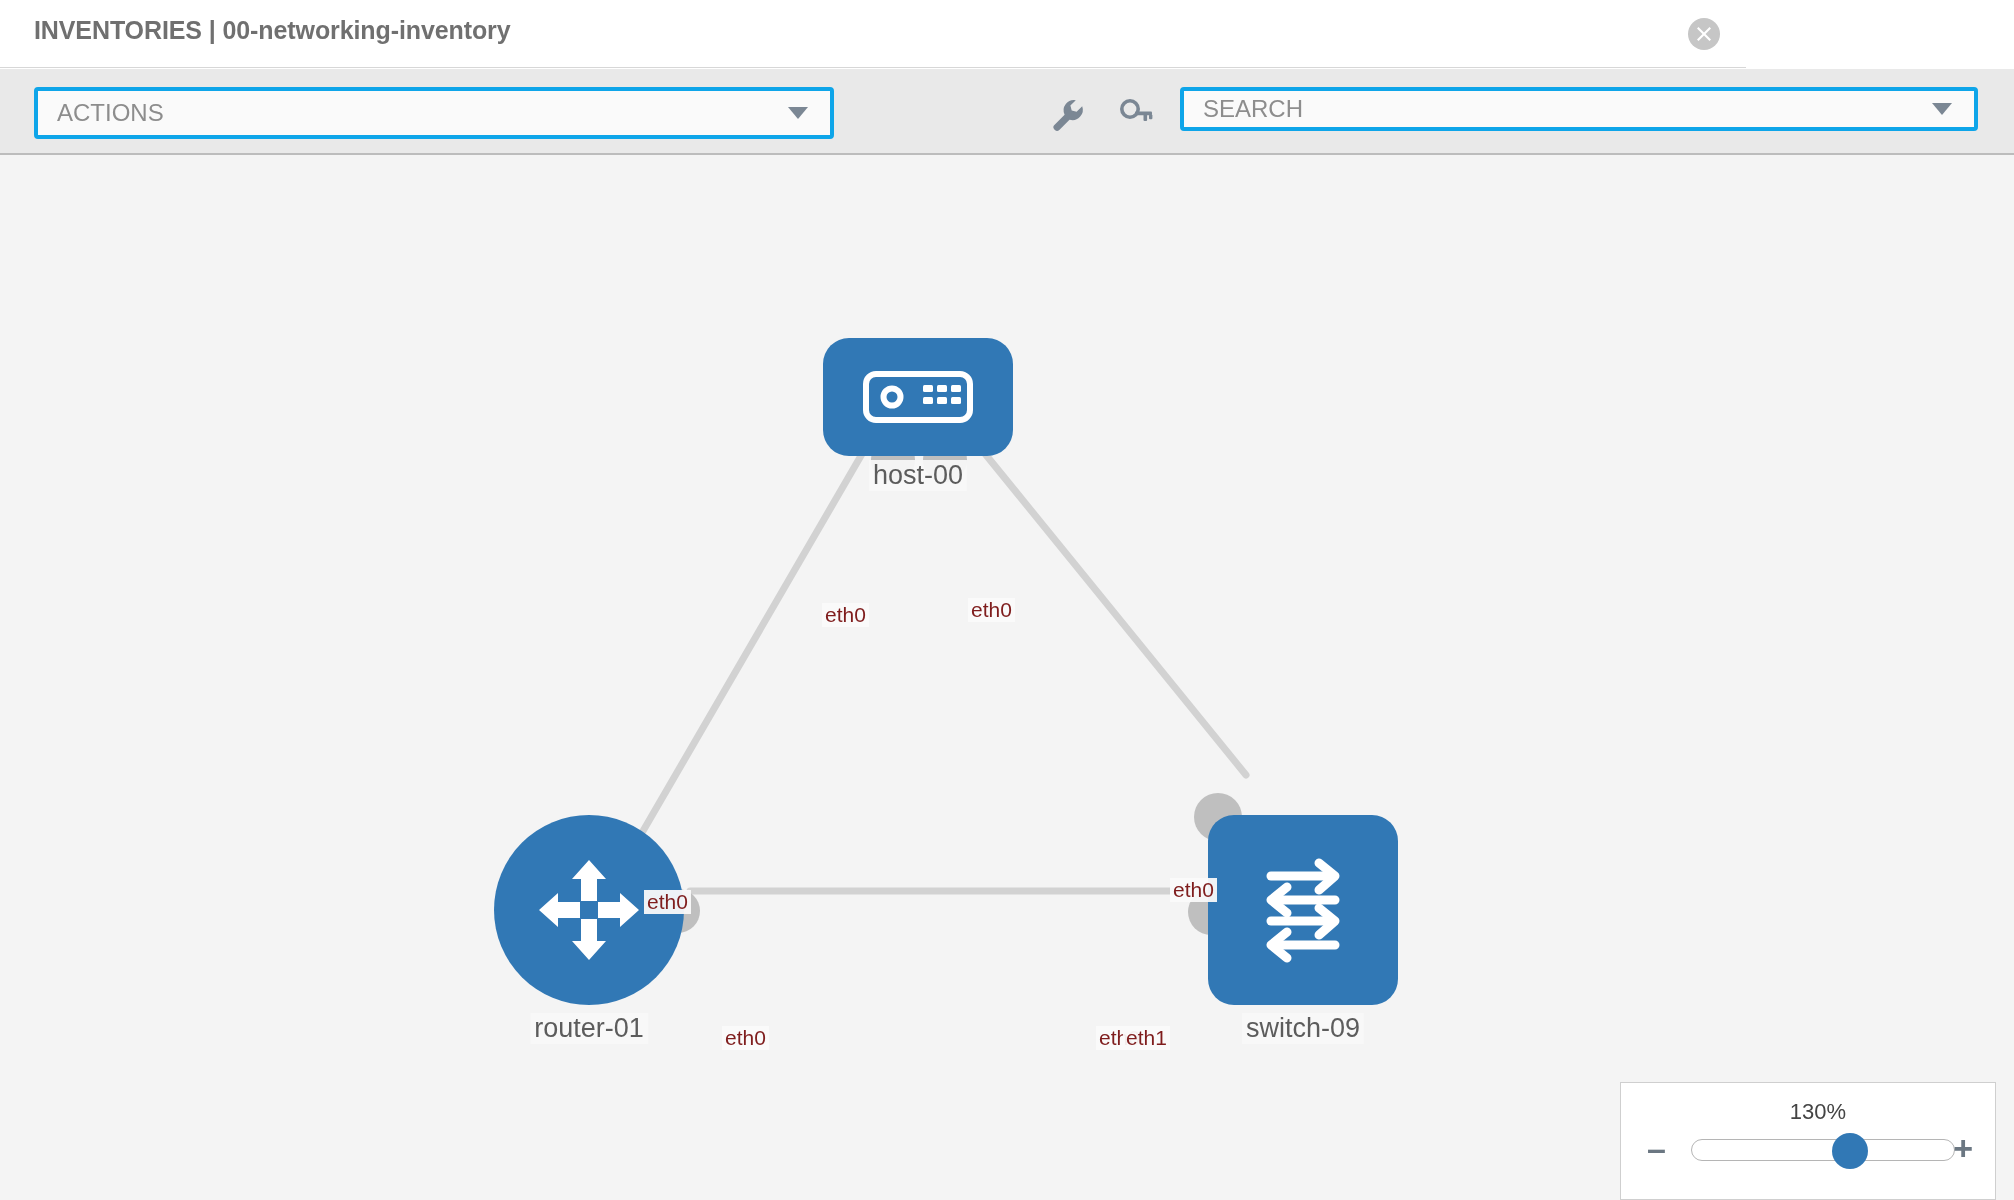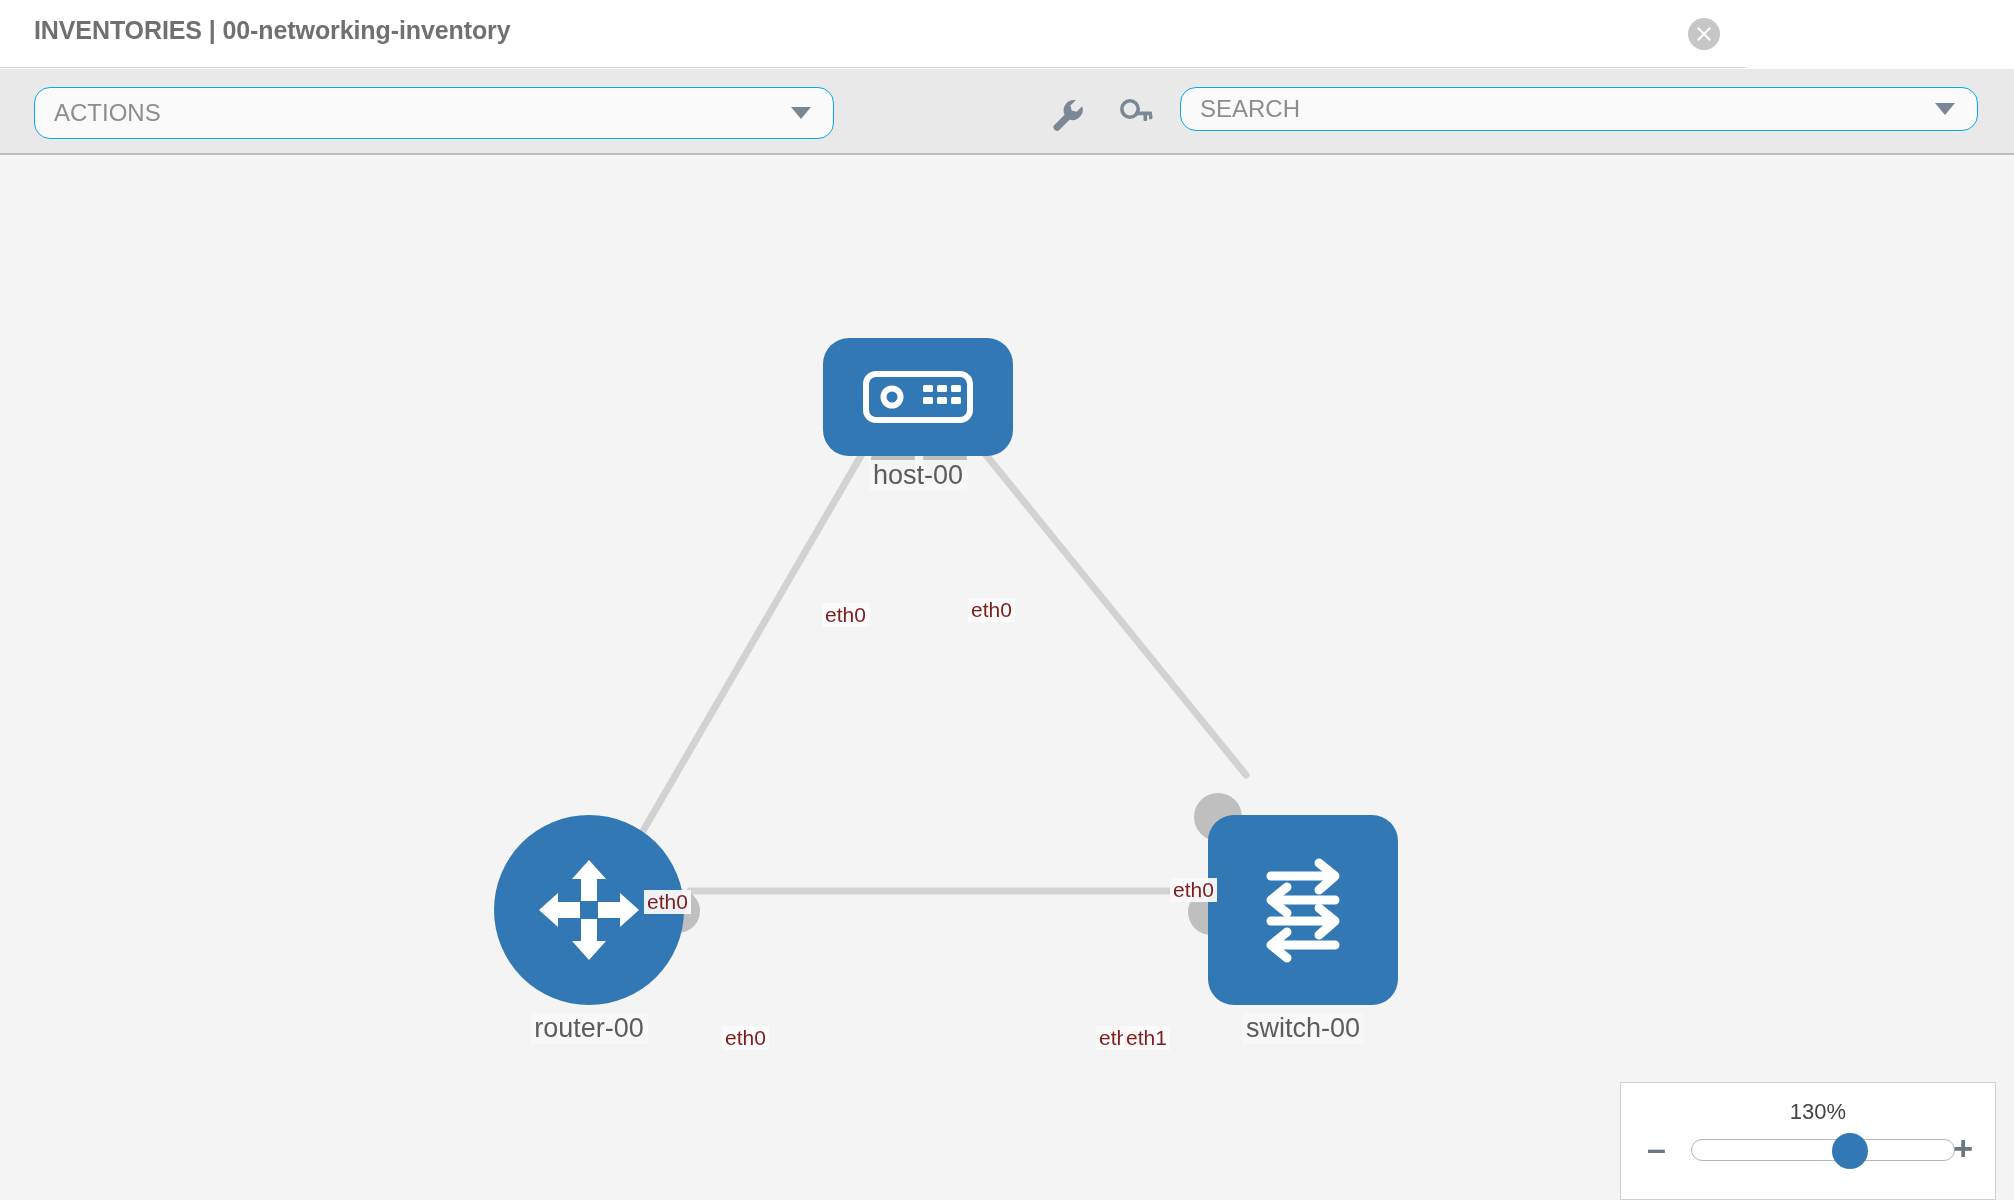--- a/index.html
+++ b/index.html
@@ -47,22 +47,22 @@
   .toolbar {
     position: absolute; left: 0; top: 69px;
     width: 2014px; height: 86px;
     background: #e9e9e9;
     border-bottom: 2px solid #bcbcbc;
     box-sizing: border-box;
   }
   .select-box {
     position: absolute;
     background: #fafafa;
-    border: 1px solid #0ea5e9;
-    border-radius: 16px;
+    border: 4px solid #0ea5e9;
+    border-radius: 4px;
     box-sizing: border-box;
     cursor: pointer;
   }
   .select-box .sel-label {
     position: absolute;
     left: 19px; top: 50%;
     transform: translateY(-50%);
     font-size: 24px;
     color: #8d8d8d;
     white-space: nowrap;
@@ -271,41 +271,41 @@
       <div class="node-shape shape-circle" style="left: 0px; top: 0px; width: 190px; height: 190px; background: rgb(49, 120, 181);">
         <svg width="120" height="120" viewBox="0 0 120 120" aria-hidden="true">
           <g fill="#ffffff">
             <path d="M60 10 l17 19 h-9 v22 h-16 v-22 h-9 Z"></path>
             <path d="M60 110 l17 -19 h-9 v-22 h-16 v22 h-9 Z"></path>
             <path d="M10 60 l19 -17 v9 h22 v16 h-22 v9 Z"></path>
             <path d="M110 60 l-19 -17 v9 h-22 v16 h22 v9 Z"></path>
           </g>
         </svg>
       </div>
-      <div class="node-label" style="top:198px;">router-00</div>
+      <div class="node-label" style="top:198px;">router-01</div>
     </div>
 
     <div class="node" style="left:1208px; top:640px; width:190px; height:240px;">
       <div class="stub" style="left:-14px; top:-22px; width:48px; height:48px;"></div>
       <div class="stub" style="left:-20px; top:74px; width:46px; height:46px;"></div>
       <div class="node-shape shape-rounded" style="left: 0px; top: 0px; width: 190px; height: 190px; background: rgb(49, 120, 181);">
         <svg width="120" height="120" viewBox="0 0 120 120" aria-hidden="true">
           <g stroke="#ffffff" stroke-width="9" fill="none" stroke-linecap="round" stroke-linejoin="round">
             <line x1="28" y1="26" x2="90" y2="26"></line>
             <polyline points="76,13 92,26 76,40"></polyline>
             <line x1="30" y1="50" x2="92" y2="50"></line>
             <polyline points="44,37 28,50 44,63"></polyline>
             <line x1="28" y1="71" x2="90" y2="71"></line>
             <polyline points="76,58 92,71 76,85"></polyline>
             <line x1="30" y1="95" x2="92" y2="95"></line>
             <polyline points="44,82 28,95 44,108"></polyline>
           </g>
         </svg>
       </div>
-      <div class="node-label" style="top:198px;">switch-00</div>
+      <div class="node-label" style="top:198px;">switch-09</div>
     </div>
 
     <div class="port-label" style="left:822px; top:448px;">eth0</div>
     <div class="port-label" style="left:968px; top:443px;">eth0</div>
     <div class="port-label" style="left:644px; top:735px;">eth0</div>
     <div class="port-label" style="left:1170px; top:723px;">eth0</div>
     <div class="port-label" style="left:722px; top:871px;">eth0</div>
     <div class="port-label" style="left:1096px; top:871px;">eth0</div>
     <div class="port-label" style="left:1123px; top:871px;">eth1</div>
 

